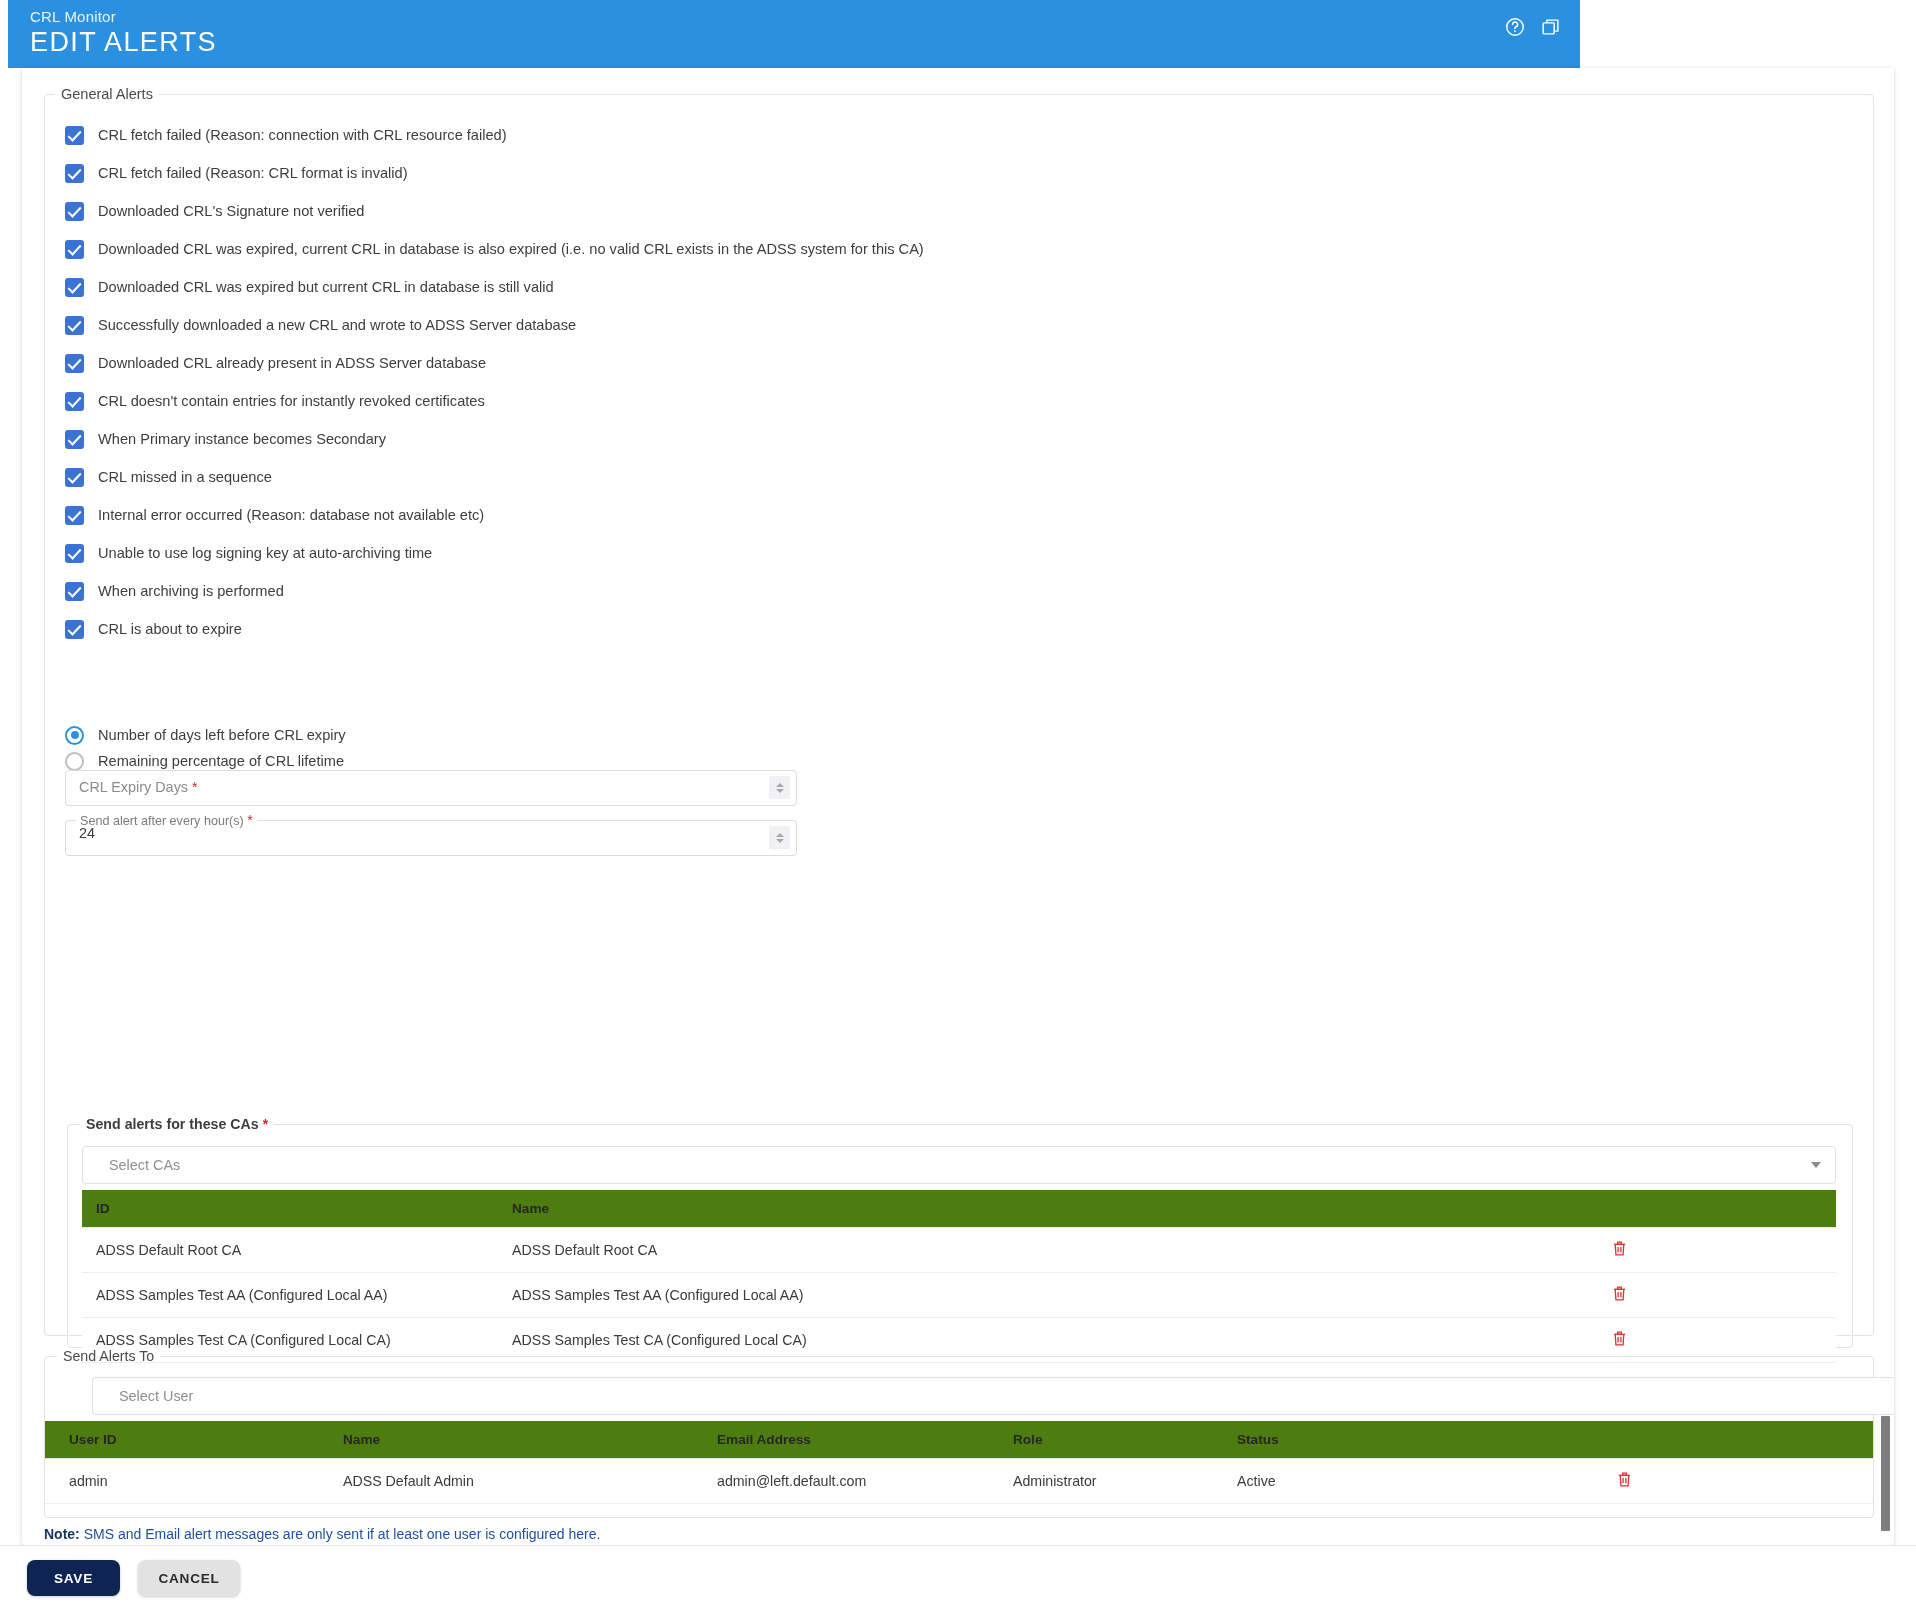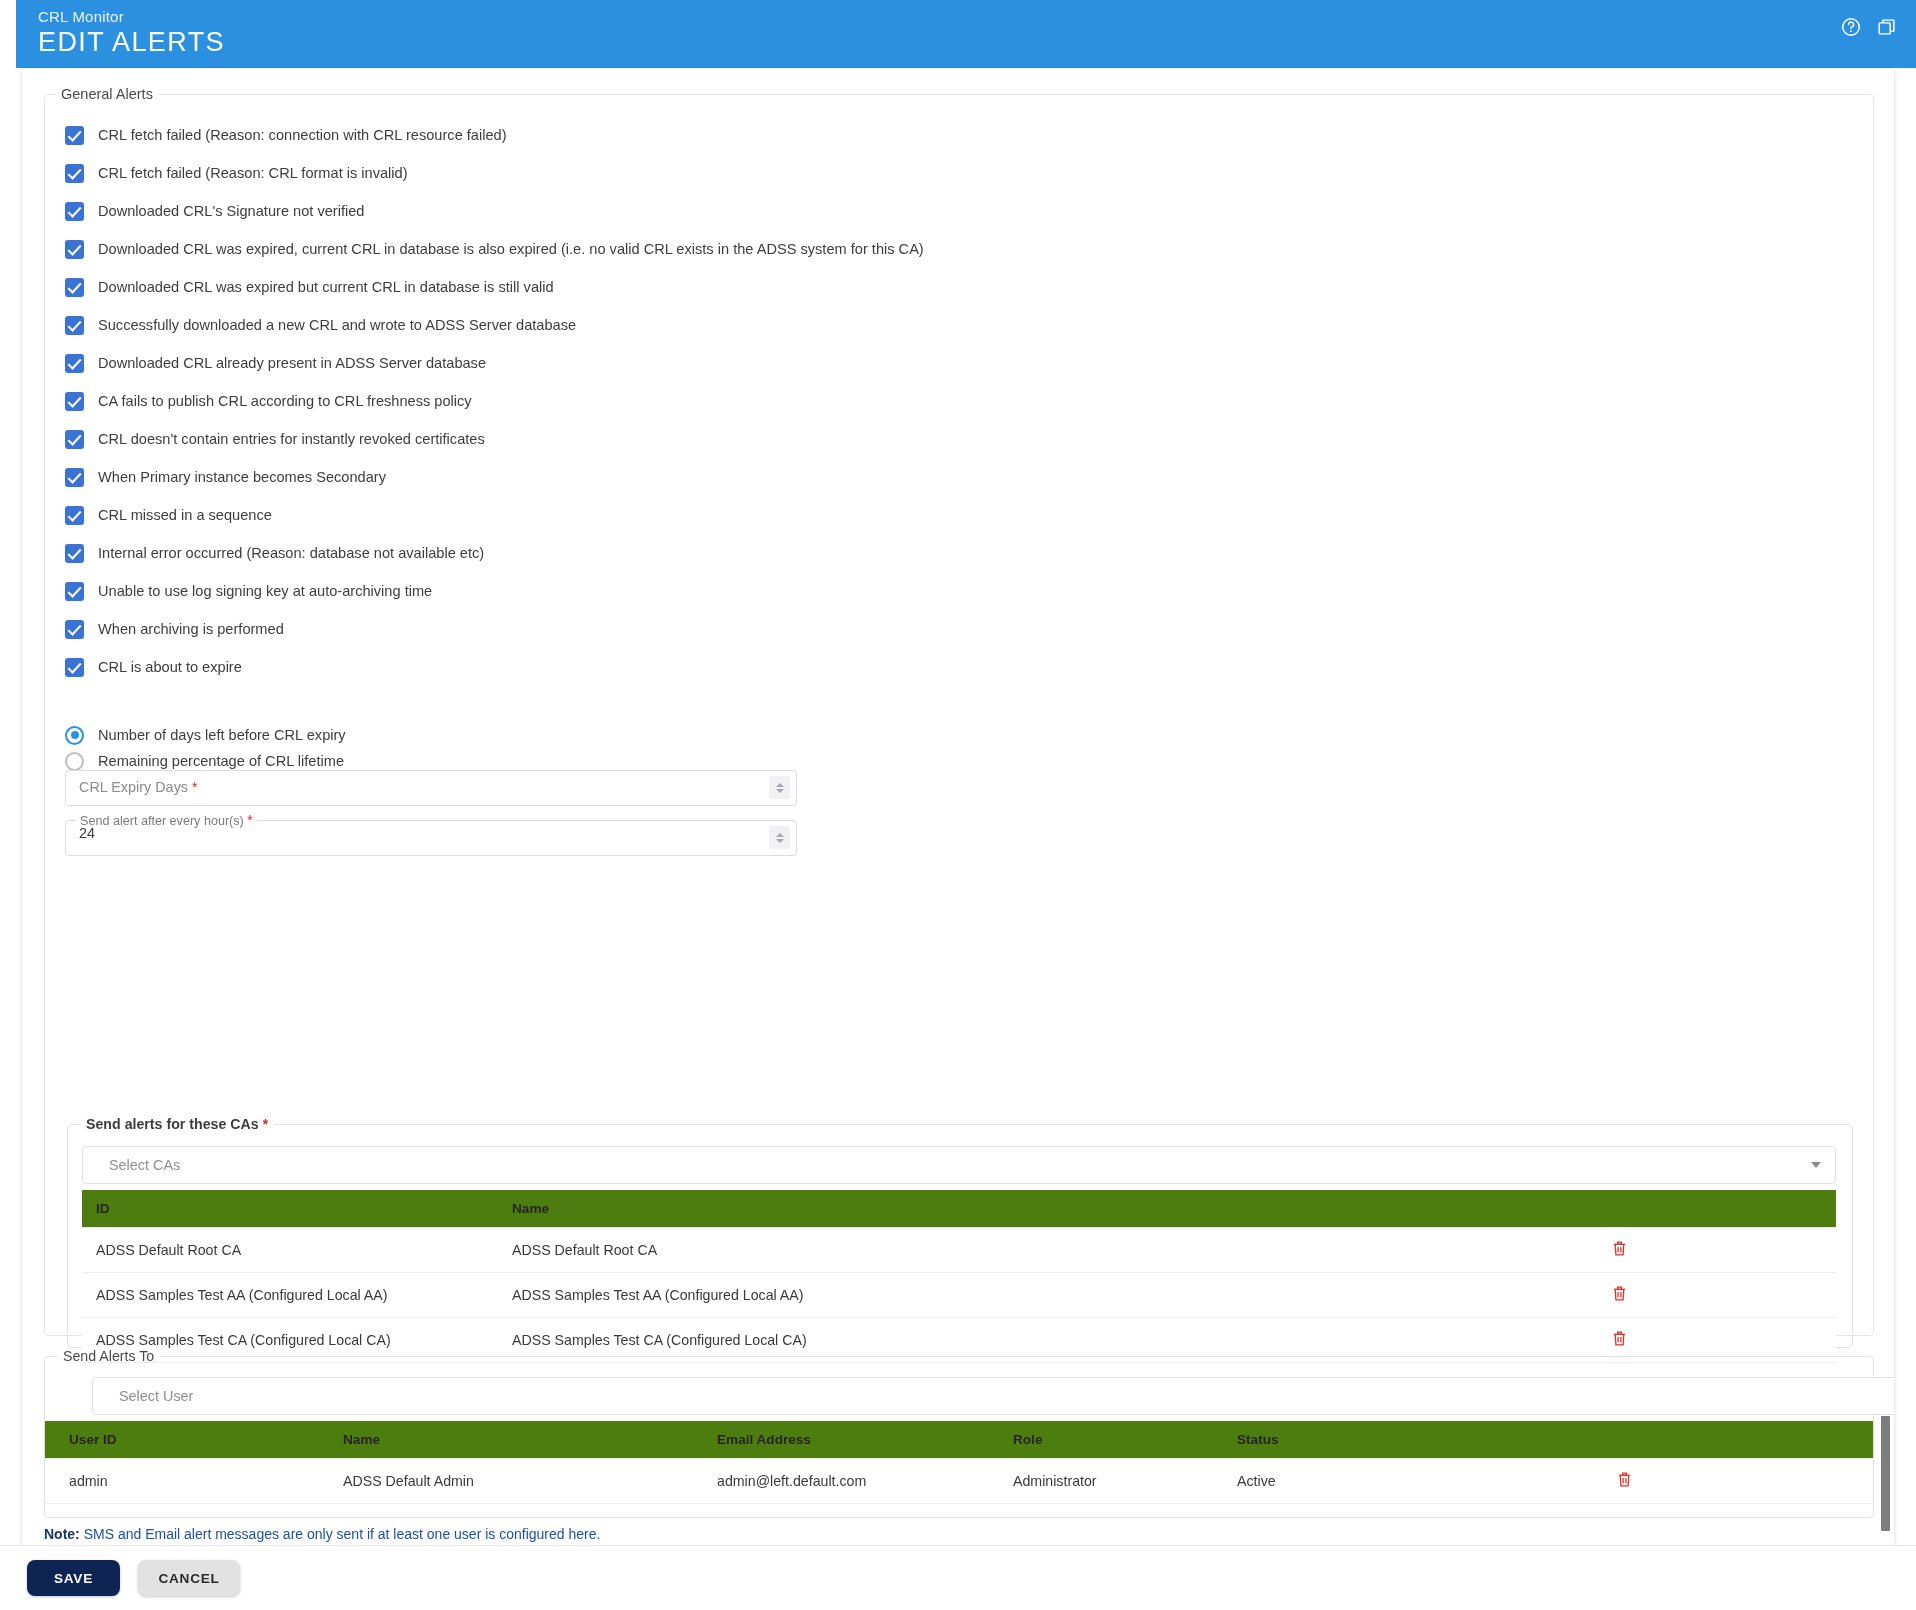--- a/index.html
+++ b/index.html
@@ -11,22 +11,22 @@
     overflow: hidden;
   }
   #root {
     position: relative;
     width: 1916px; height: 1610px;
     background: #ffffff;
   }
 
   
   .topbar {
-    position: absolute; top: 0; left: 16px;
-    width: 1900px; height: 68px;
+    position: absolute; top: 0; left: 8px;
+    width: 1572px; height: 68px;
     background: #2b90e0;
     padding-left: 48px;
   }
   .topbar-title-wrap {
     position: absolute; left: 22px; top: 8px;
   }
   .topbar-sub {
     font-size: 15px; color: #eaf4fd; line-height: 18px;
     letter-spacing: 0.2px;
   }
@@ -364,24 +364,20 @@
               <span class="cb"></span>
               <span class="chk-label">Downloaded CRL was expired but current CRL in database is still valid</span>
             </div>
             <div class="chk-row">
               <span class="cb"></span>
               <span class="chk-label">Successfully downloaded a new CRL and wrote to ADSS Server database</span>
             </div>
             <div class="chk-row">
               <span class="cb"></span>
               <span class="chk-label">Downloaded CRL already present in ADSS Server database</span>
-            </div>
-            <div class="chk-row">
-              <span class="cb"></span>
-              <span class="chk-label">CA fails to publish CRL according to CRL freshness policy</span>
             </div>
             <div class="chk-row">
               <span class="cb"></span>
               <span class="chk-label">CRL doesn't contain entries for instantly revoked certificates</span>
             </div>
             <div class="chk-row">
               <span class="cb"></span>
               <span class="chk-label">When Primary instance becomes Secondary</span>
             </div>
             <div class="chk-row">

